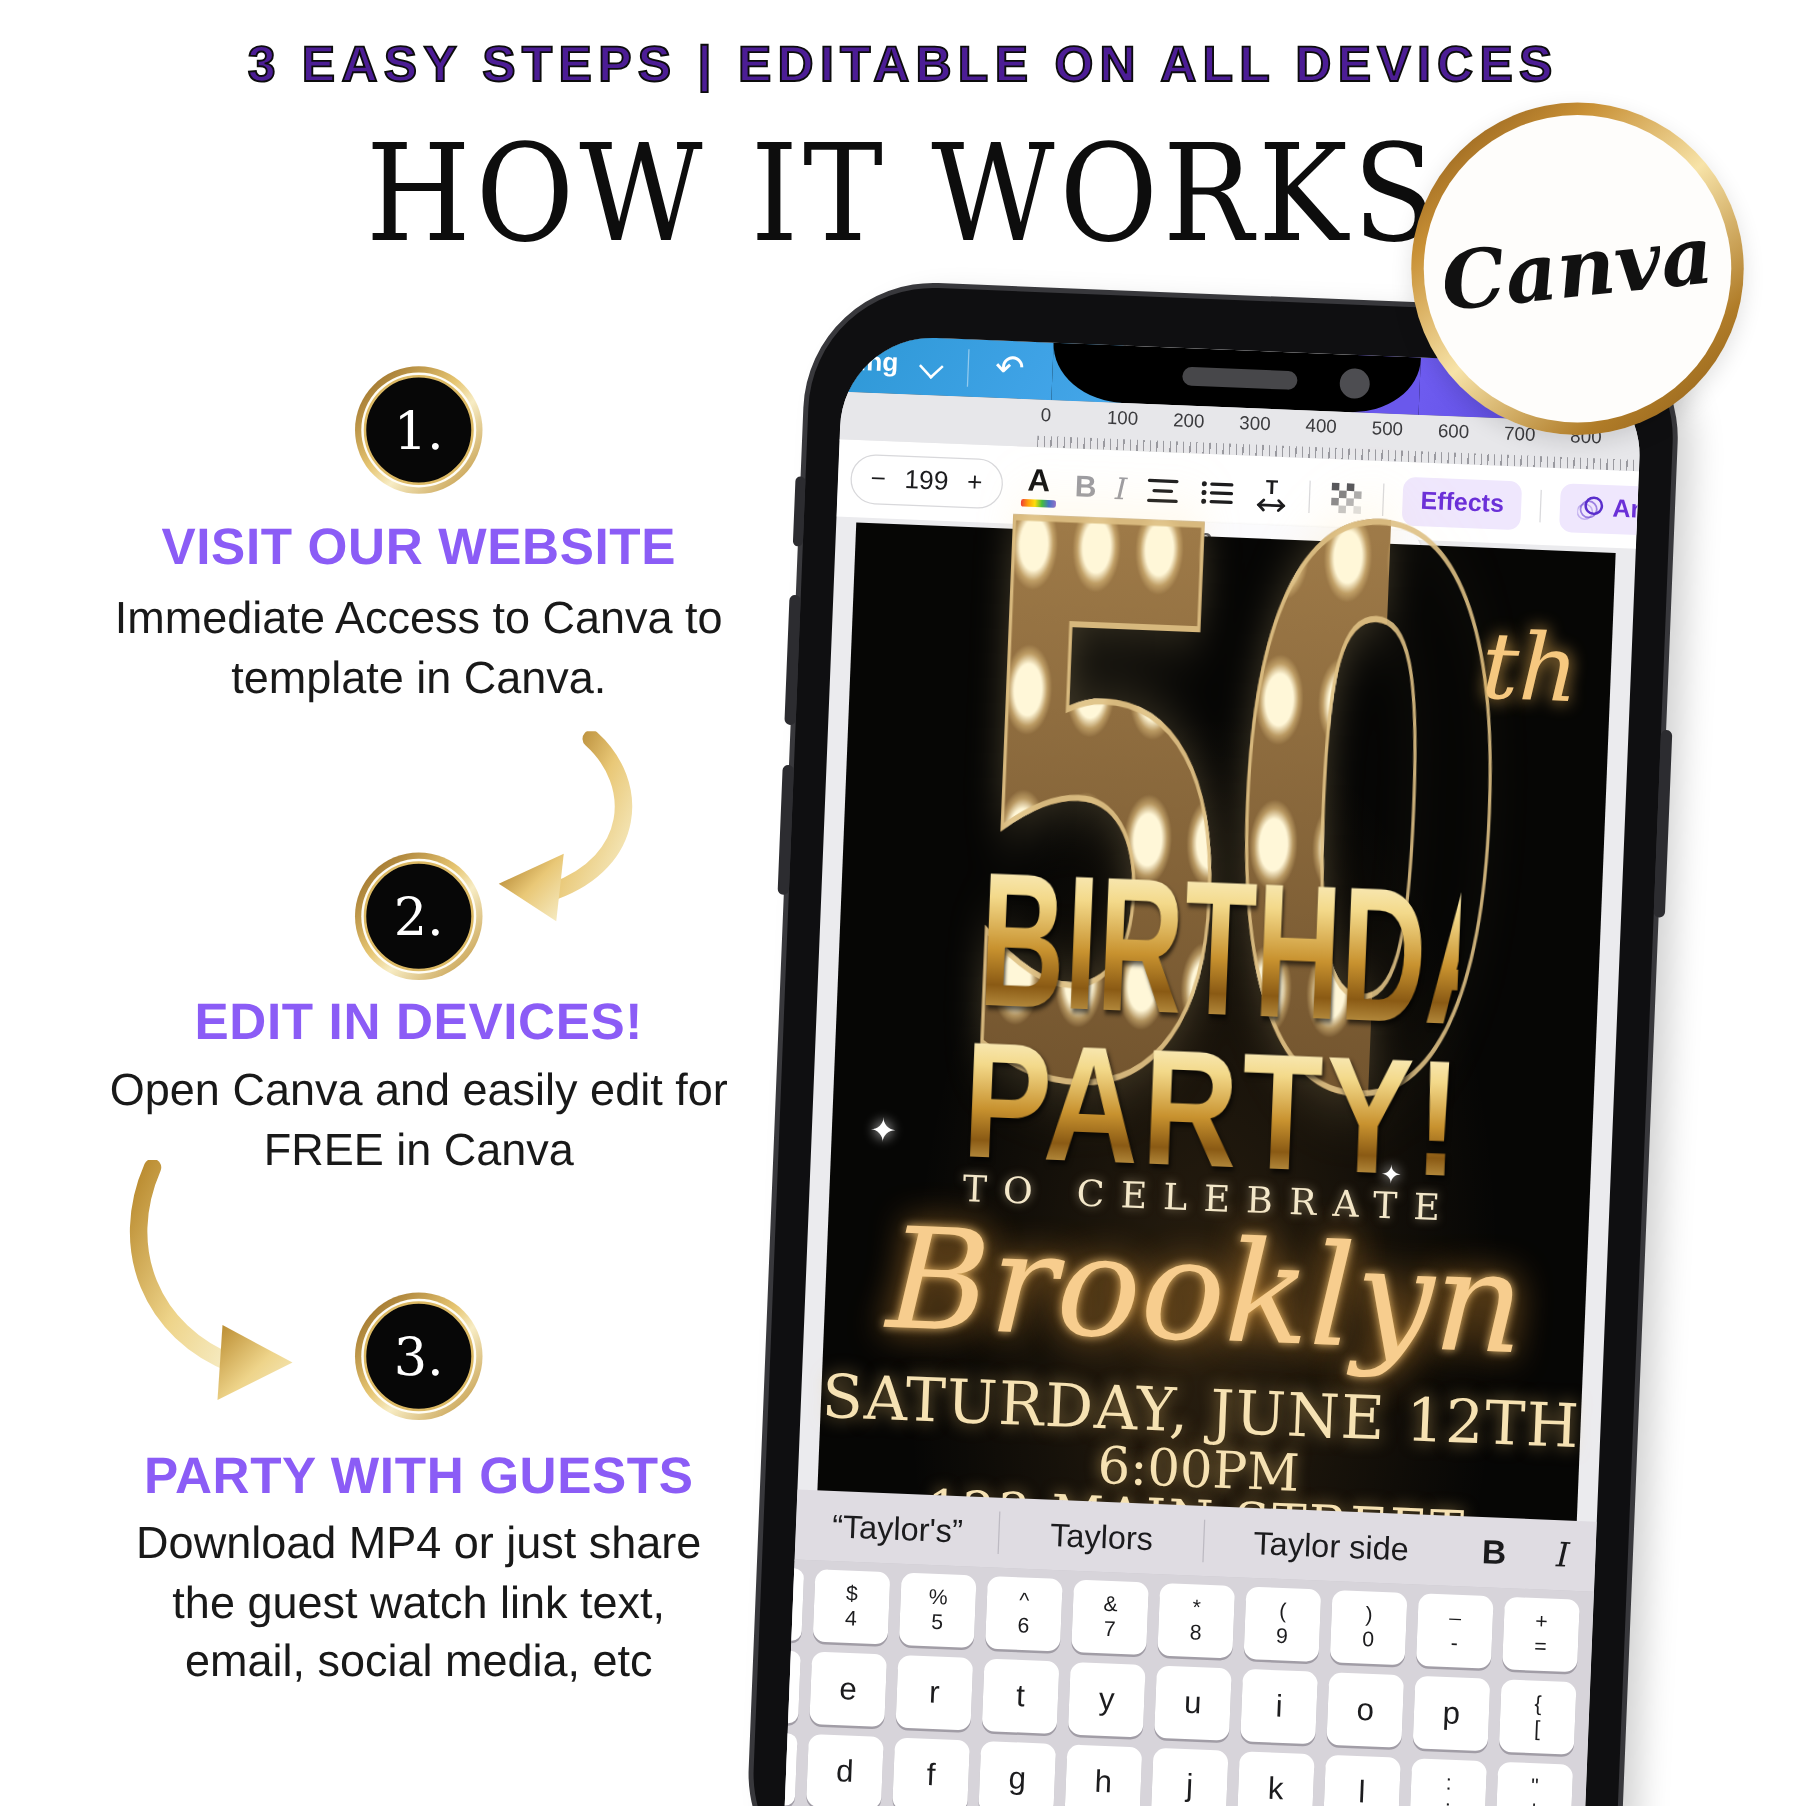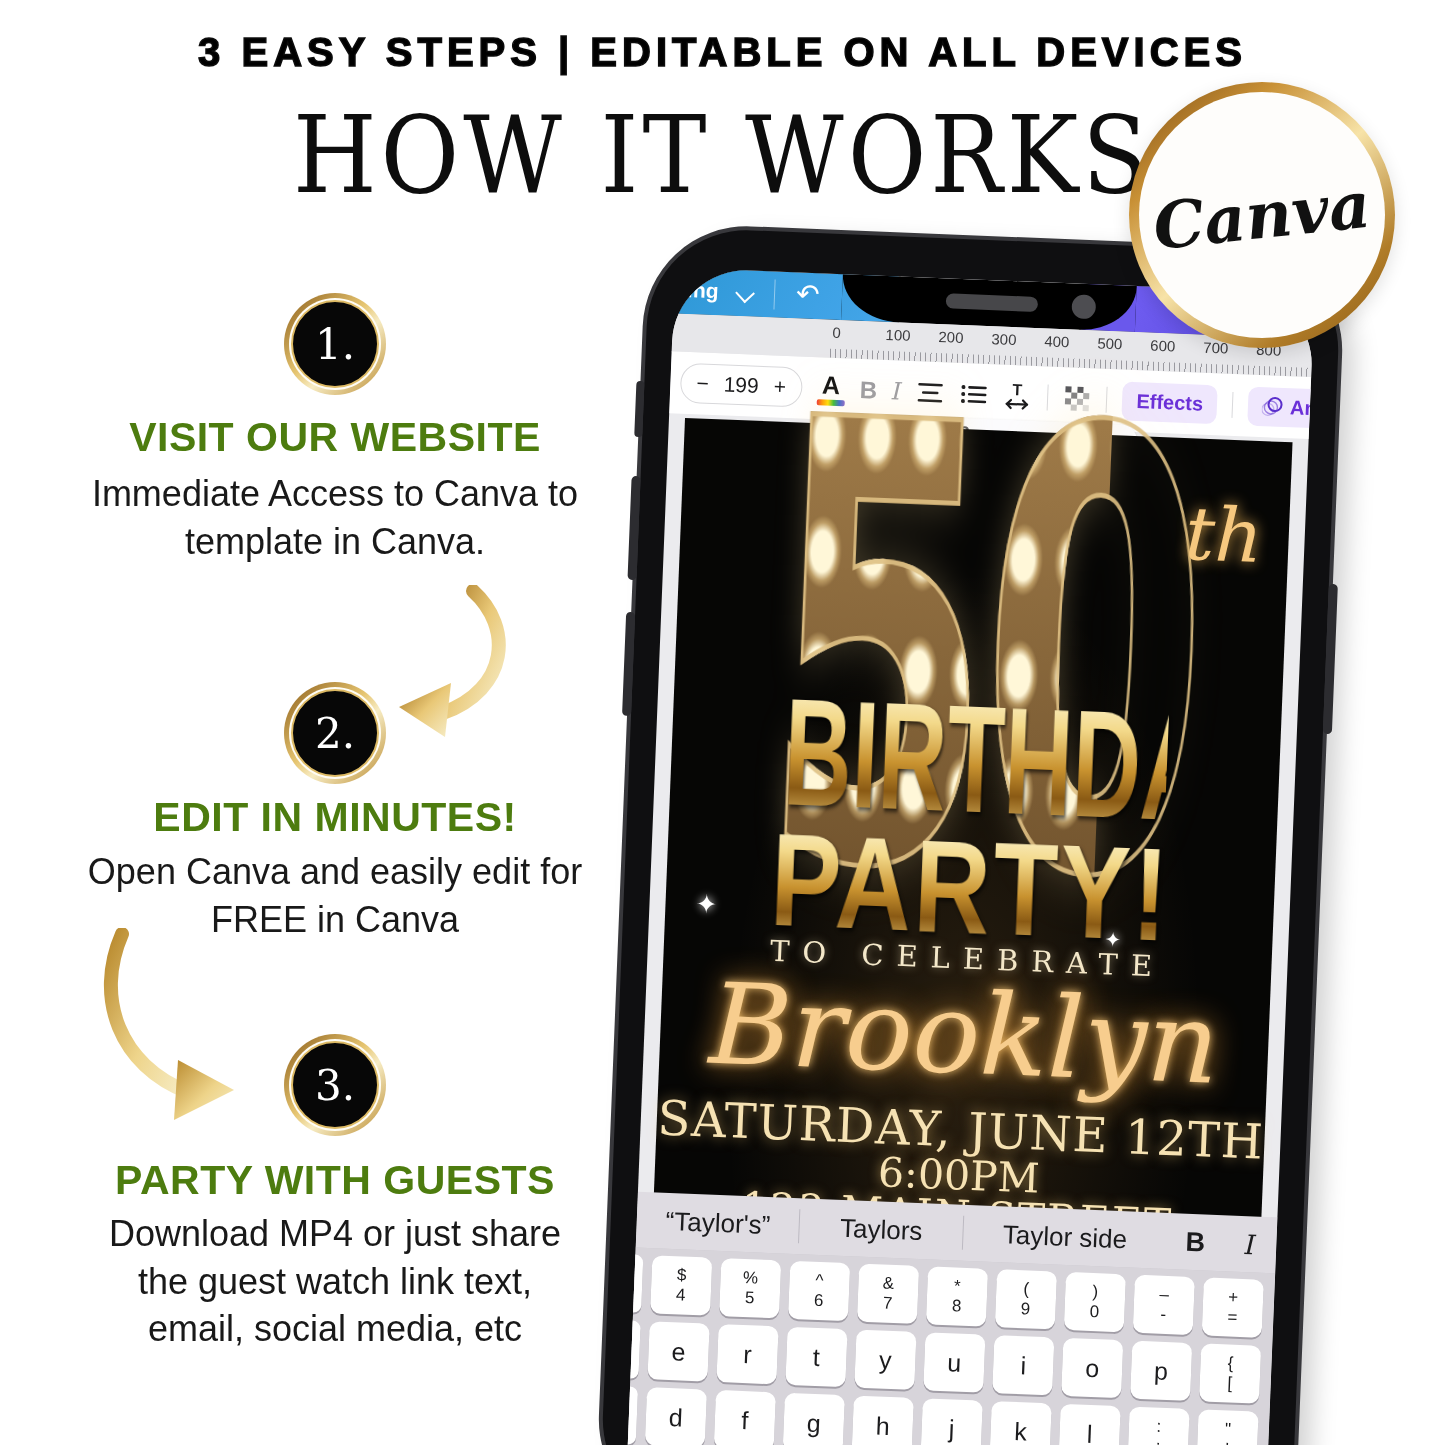--- a/index.html
+++ b/index.html
@@ -2,21 +2,21 @@
 <html><head>
 <meta charset="utf-8">
 <style>
   html,body{margin:0;padding:0;}
   body{width:1445px;height:1445px;background:#ffffff;overflow:hidden;position:relative;
        font-family:"Liberation Sans",sans-serif;}
   .abs{position:absolute;}
 
   
   .tagline{top:30px;left:0;width:1445px;text-align:center;font-size:40px;font-weight:700;
-           letter-spacing:5px;color:#000000;-webkit-text-stroke:1.5px #0c0c0c;}
+           letter-spacing:5px;color:#4c1d95;-webkit-text-stroke:1.5px #0c0c0c;}
   .big-title{top:92px;left:0;width:1445px;text-align:center;font-family:"DejaVu Serif",serif;
              font-size:96px;color:#0d0d0d;letter-spacing:4px;transform:scale(1.0,1.12);transform-origin:top center;}
 
   
   .canva-badge{left:1129px;top:82px;width:266px;height:266px;border-radius:50%;
      background:linear-gradient(140deg,#7a4a12,#c89035 25%,#f7e3a8 50%,#b07c28 78%,#8a5a16);
      z-index:30;display:flex;align-items:center;justify-content:center;
      box-shadow:0 6px 18px rgba(0,0,0,.12);}
   .canva-inner{width:246px;height:246px;border-radius:50%;background:#fefdfb;
      display:flex;align-items:center;justify-content:center;}
@@ -25,21 +25,21 @@
 
   
   .step-badge{width:102px;height:102px;border-radius:50%;
      background:linear-gradient(135deg,#8a5c18,#e6c571 45%,#f7ecc4 60%,#b98a2e);
      display:flex;align-items:center;justify-content:center;}
   .step-badge .mid{width:92px;height:92px;border-radius:50%;background:#fffdf5;
      display:flex;align-items:center;justify-content:center;}
   .step-badge .in{width:84px;height:84px;border-radius:50%;background:#070707;border:2px solid #dcb964;
      display:flex;align-items:center;justify-content:center;}
   .step-num{color:#ffffff;font-family:"DejaVu Serif",serif;font-size:42px;}
-  .step-title{left:10px;width:650px;text-align:center;font-size:41px;font-weight:700;color:#4d7c0f;letter-spacing:.5px;}
+  .step-title{left:10px;width:650px;text-align:center;font-size:41px;font-weight:700;color:#8b5cf6;letter-spacing:.5px;}
   .step-body{left:10px;width:650px;text-align:center;font-size:36px;color:#191919;line-height:1.32;white-space:pre-line;}
 
   
   .phone{left:648px;top:240px;width:692px;height:1290px;background:#0f0f11;border-radius:100px;
      transform:rotate(2.3deg);transform-origin:340px 60px;z-index:10;
      box-shadow:0 0 0 4px #38383c, 16px 8px 26px rgba(0,0,0,.18);}
   .side-btn{background:#2c2c30;border-radius:6px;}
   .screen{left:26px;top:40px;width:640px;height:1210px;border-radius:74px 74px 0 0;overflow:hidden;background:#ebebee;}
 
   
@@ -168,21 +168,21 @@
   <polygon points="14,122 66,98 60,152" fill="url(#g1)"></polygon>
 </svg>
 
 <div class="abs step-badge" style="left:284px;top:682px;">
   <div class="mid">
       <div class="in">
         <span class="step-num">2.</span>
       </div>
     </div>
 </div>
-<div class="abs step-title" style="top:794px;">EDIT IN MINUTES!</div>
+<div class="abs step-title" style="top:794px;">EDIT IN DEVICES!</div>
 <div class="abs step-body" style="top:848px;">Open Canva and easily edit for
 FREE in Canva</div>
 
 <svg class="abs arrow-svg" style="left:92px;top:928px;" width="155" height="200" viewBox="0 0 155 200">
   <defs>
     <linearGradient id="g2" x1="0" y1="0" x2="1" y2="1">
       <stop offset="0" stop-color="#b98a2e"></stop>
         <stop offset=".55" stop-color="#eed48a"></stop>
         <stop offset="1" stop-color="#f7eec9"></stop>
     </linearGradient>

